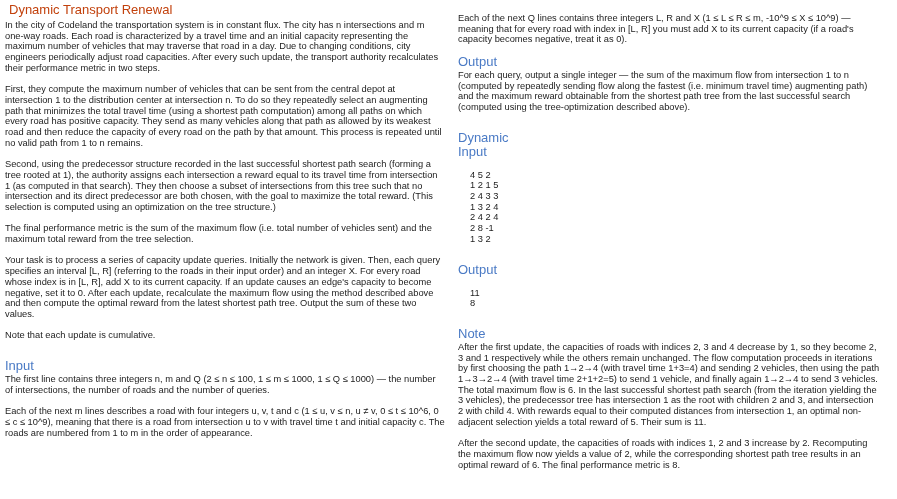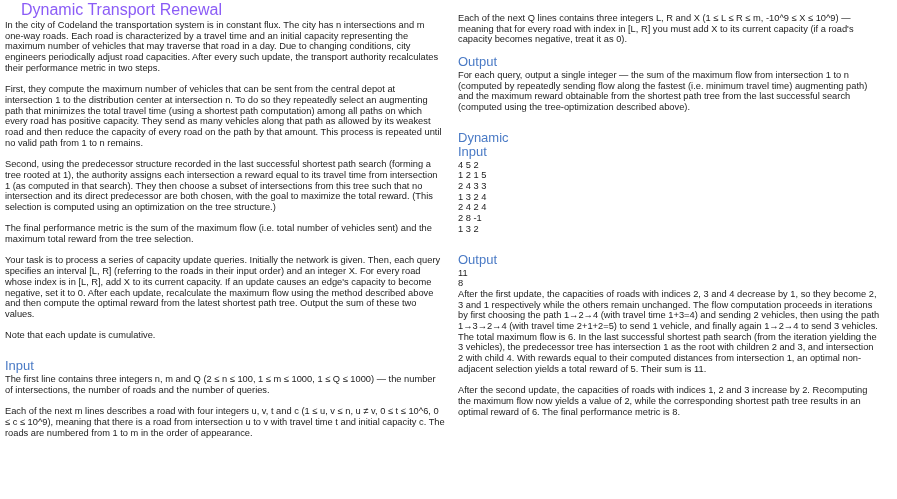--- a/index.html
+++ b/index.html
@@ -26,25 +26,25 @@
     padding: 2px 5px 0 5px;
     flex: 0 0 auto;
   }
   .col-right {
     width: 447px;
     box-sizing: border-box;
     padding: 13px 17px 0 8px;
     flex: 0 0 auto;
   }
   .title {
-    font-size: 16px;
+    font-size: 13px;
     line-height: 15px;
     font-weight: 400;
-    color: #8b5cf6;
-    margin: 0 0 3px 16px;
+    color: #c2410c;
+    margin: 0 0 3px 4px;
   }
   p {
     margin: 0 0 10.7px 0;
   }
   p.last {
     margin-bottom: 0;
   }
   .sec {
     font-size: 13px;
     line-height: 12px;
@@ -52,21 +52,21 @@
     color: #4a7ac5;
     margin: 19px 0 2px 0;
   }
   .sec.tight {
     margin-top: 10px;
   }
   .sec.flush {
     margin-top: 0;
   }
   .sample {
-    margin: 0;
+    margin: 12px;
   }
   .sample-line {
     white-space: pre;
   }
 </style>
 </head>
 <body>
 
 <div class="page">
 
@@ -102,17 +102,18 @@
       <div class="sample-line">2 8 -1</div>
       <div class="sample-line">1 3 2</div>
     </div>
 
     <h2 class="sec">Output</h2>
     <div class="sample">
       <div class="sample-line">11</div>
       <div class="sample-line">8</div>
     </div>
 
+    <h2 class="sec">Note</h2>
     <p>After the first update, the capacities of roads with indices 2, 3 and 4 decrease by 1, so they become 2, 3 and 1 respectively while the others remain unchanged. The flow computation proceeds in iterations by first choosing the path 1→2→4 (with travel time 1+3=4) and sending 2 vehicles, then using the path 1→3→2→4 (with travel time 2+1+2=5) to send 1 vehicle, and finally again 1→2→4 to send 3 vehicles. The total maximum flow is 6. In the last successful shortest path search (from the iteration yielding the 3 vehicles), the predecessor tree has intersection 1 as the root with children 2 and 3, and intersection 2 with child 4. With rewards equal to their computed distances from intersection 1, an optimal non-adjacent selection yields a total reward of 5. Their sum is 11.</p>
     <p class="last">After the second update, the capacities of roads with indices 1, 2 and 3 increase by 2. Recomputing the maximum flow now yields a value of 2, while the corresponding shortest path tree results in an optimal reward of 6. The final performance metric is 8.</p>
   </div>
 
 </div>
 
 </body></html>

